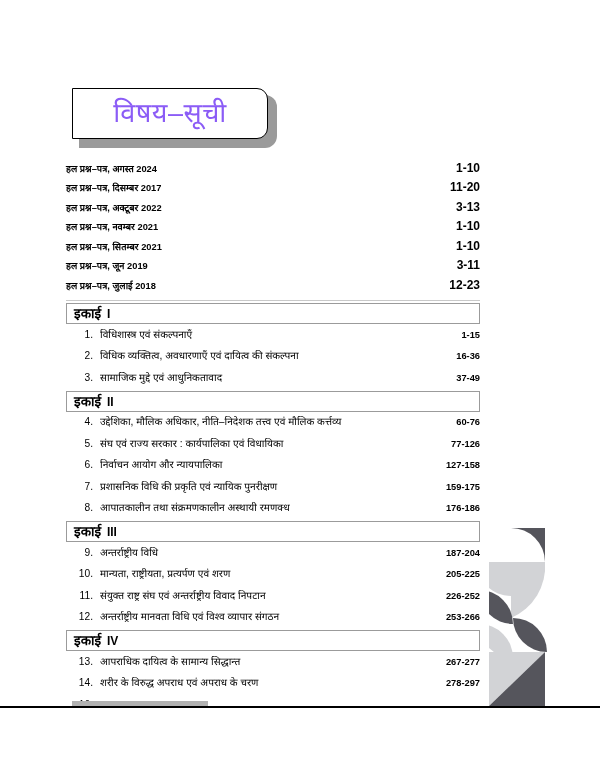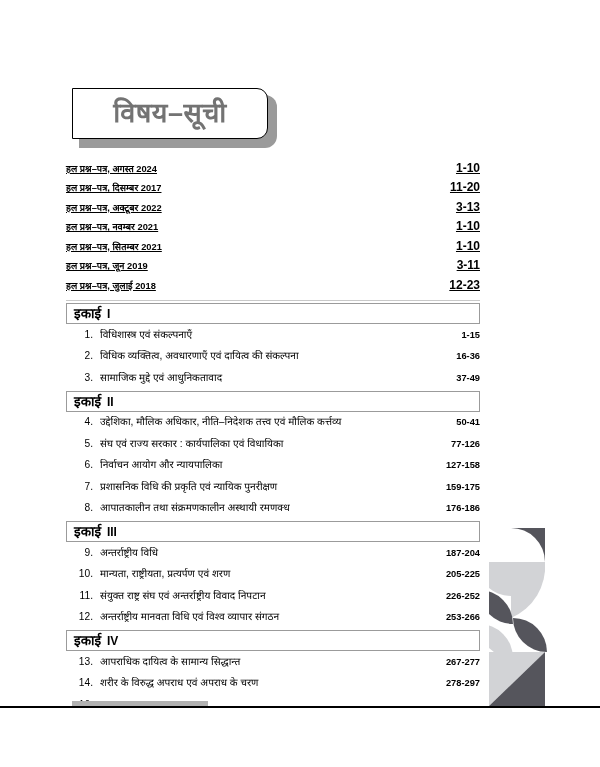--- a/index.html
+++ b/index.html
@@ -47,25 +47,25 @@
     background: #ffffff;
     border: 1.3px solid #000000;
     border-radius: 0 11px 11px 0;
     display: flex;
     align-items: center;
     justify-content: center;
     box-sizing: border-box;
   }
   .title-text {
     font-size: 27px;
-    font-weight: bold;
+    font-weight: normal;
     letter-spacing: 0.5px;
     line-height: 1;
     white-space: nowrap;
-    color: #737373;
+    color: #8b5cf6;
   }
 
   
   .content {
     position: absolute;
     left: 66px;
     top: 158px;
     width: 414px;
   }
 
@@ -75,21 +75,20 @@
     padding: 0;
   }
   .paper-row {
     display: flex;
     align-items: baseline;
     justify-content: space-between;
     font-size: 9.3px;
     font-weight: bold;
     line-height: 1;
     padding: 3.6px 0 3.6px 0;
-    text-decoration: underline;
   }
   .paper-row .label {
     white-space: nowrap;
   }
   .paper-row .pages {
     white-space: nowrap;
     font-size: 12px;
     font-weight: bold;
     text-align: right;
   }
@@ -259,21 +258,21 @@
           </div>
         </div>
         <div class="unit">
           <div class="unit-header">
             <span class="unit-name"><span>इकाई</span> <span class="roman">II</span></span>
           </div>
           <div class="chapters">
             <div class="chapter-row">
               <span class="num">4.</span>
               <span class="title">उद्देशिका, मौलिक अधिकार, नीति–निदेशक तत्त्व एवं मौलिक कर्त्तव्य</span>
-              <span class="pages">50-41</span>
+              <span class="pages">60-76</span>
             </div>
             <div class="chapter-row">
               <span class="num">5.</span>
               <span class="title">संघ एवं राज्य सरकार : कार्यपालिका एवं विधायिका</span>
               <span class="pages">77-126</span>
             </div>
             <div class="chapter-row">
               <span class="num">6.</span>
               <span class="title">निर्वाचन आयोग और न्यायपालिका</span>
               <span class="pages">127-158</span>

